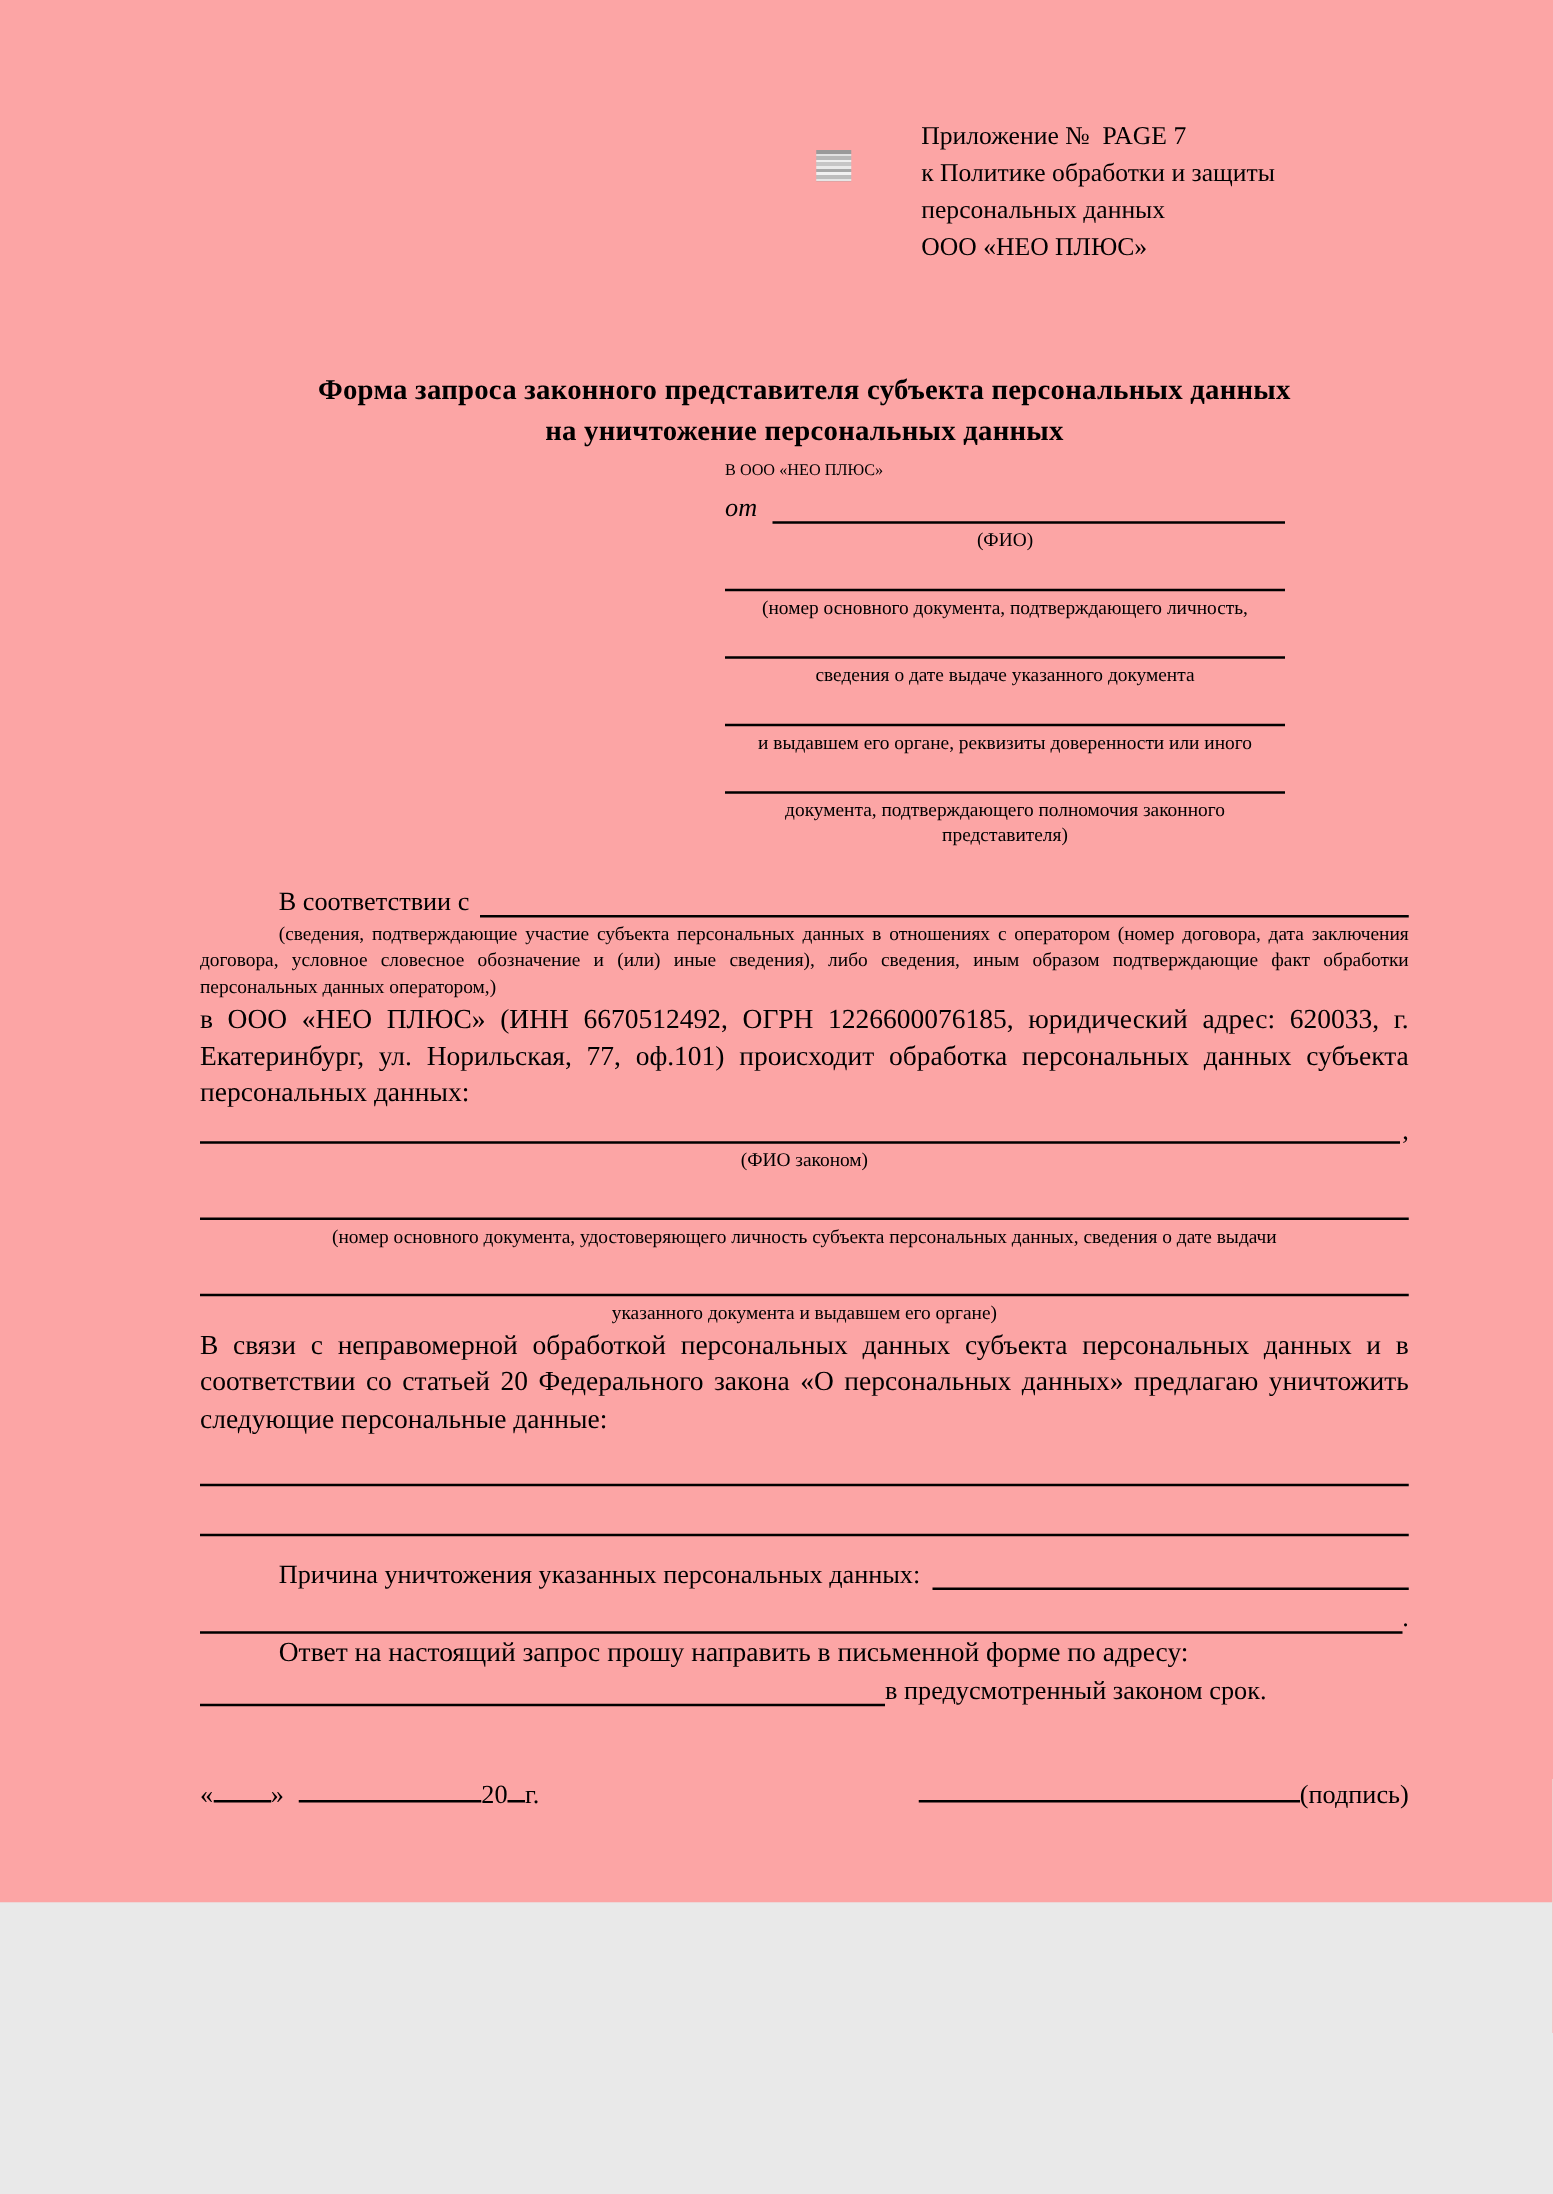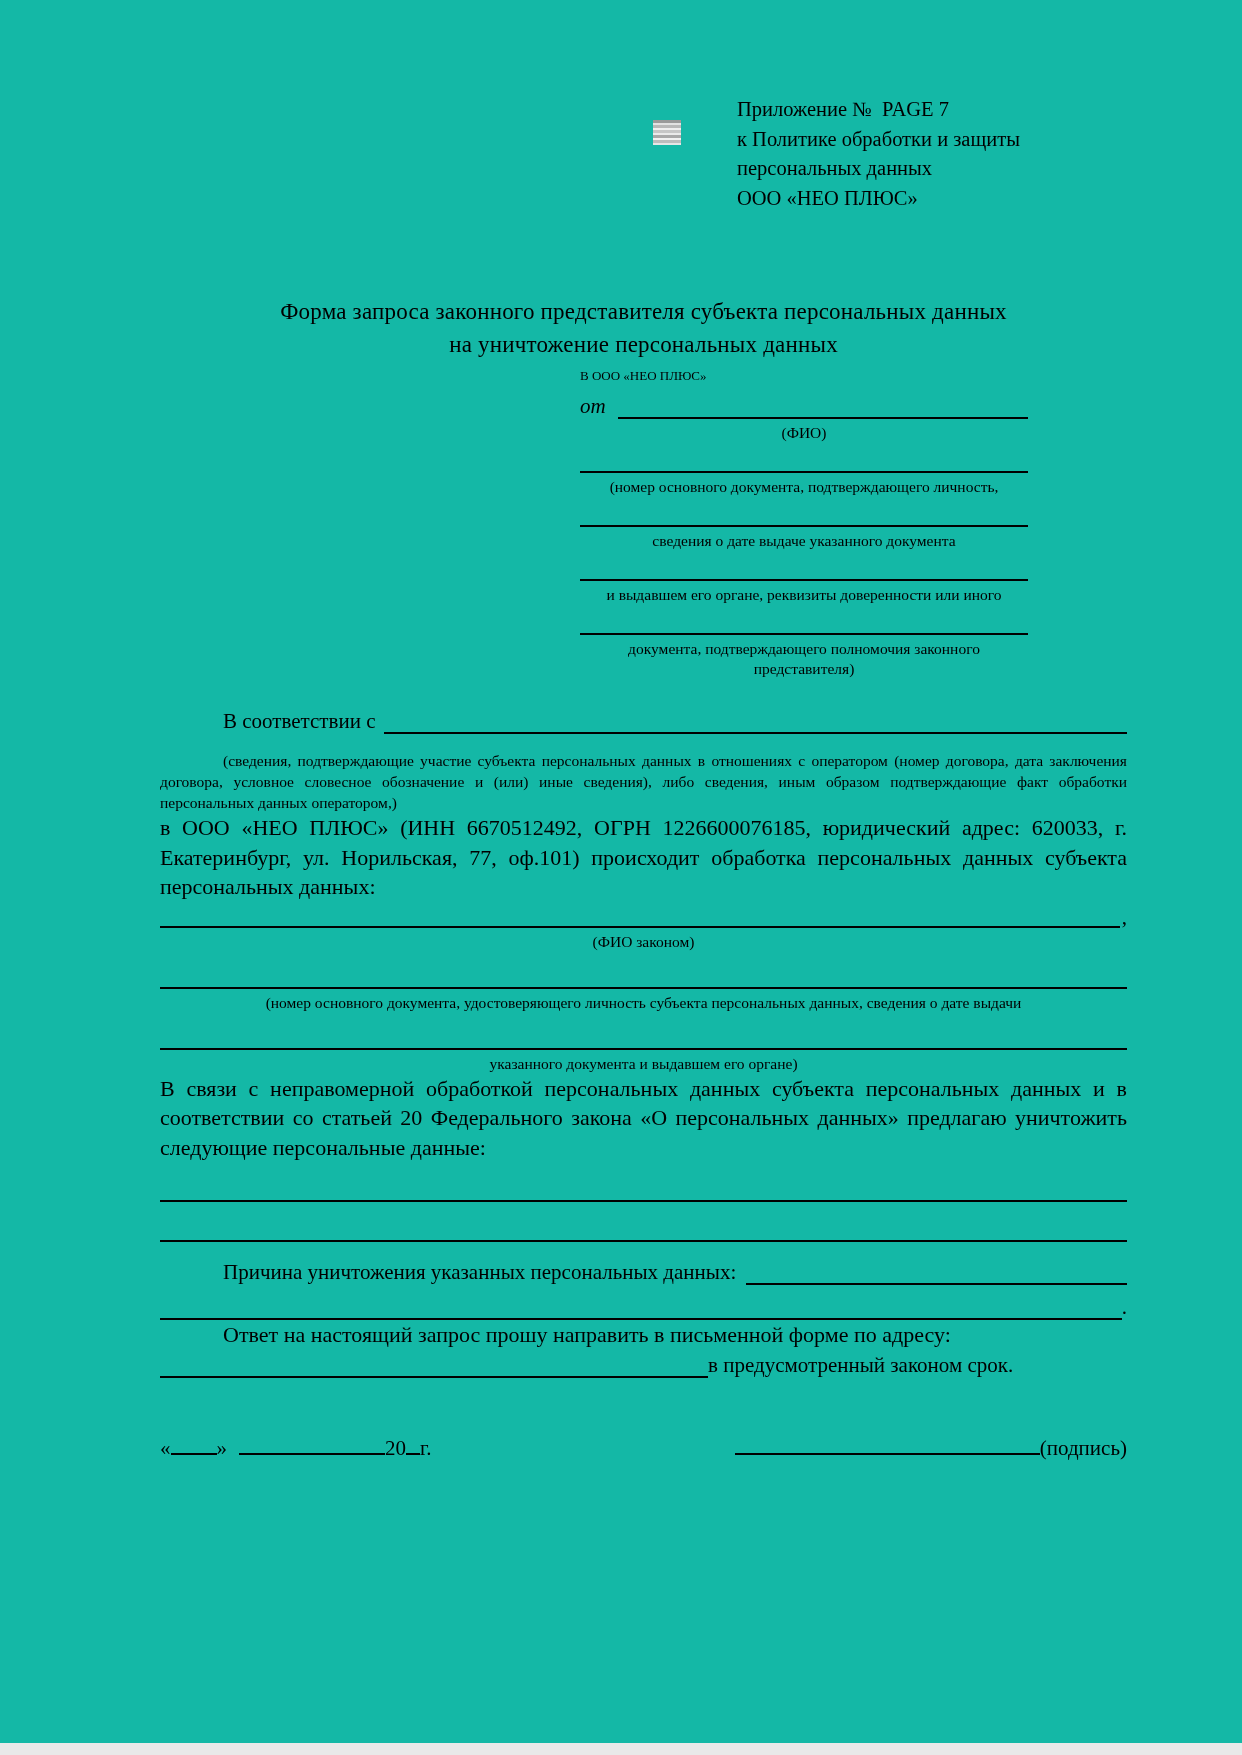--- a/index.html
+++ b/index.html
@@ -1,21 +1,21 @@
 <!DOCTYPE html>
 <html lang="ru"><head>
 <meta charset="utf-8">
 <style>
   * { margin:0; padding:0; box-sizing:border-box; }
   html,body { background:#e9e9e9; }
   .page {
     position:relative;
-    width:1242px; height:1743px;
+    width:1242px; height:1522px;
     margin:0 auto;
-    background:#14b8a6;
+    background:#fca5a5;
     color:#000000;
     font-family:"Liberation Serif", serif;
     font-size:21px;
     padding:95px 115px 40px 160px;
   }
   
   .artifact {
     position:absolute; left:653px; top:120px;
     width:28px; height:25px;
     background:repeating-linear-gradient(180deg,
@@ -26,40 +26,40 @@
       #bdbdbd 20px 23px, #e6e6e6 23px 25px);
   }
   .hdr {
     margin-left:577px;
     font-size:20.5px; line-height:29.5px;
   }
   .hdr .pre { white-space:pre; }
   .title {
     margin-top:82px;
     text-align:center;
-    font-weight:normal;
+    font-weight:bold;
     font-size:23px; line-height:33px;
     letter-spacing:0.2px;
   }
   .addr { margin-left:420px; width:448px; margin-top:0px; }
   .addr-to { font-size:13px; line-height:30px; padding-left:0px; }
   .row { display:flex; align-items:flex-end; }
   .fill { flex:1 1 auto; border-bottom:2.5px solid #000; height:1.1em; }
   .from-row { margin-top:3px;font-style:italic; }
   .from-row .lbl { padding-right:12px; }
   .cap { font-size:15.5px; line-height:20px; text-align:center; padding-top:4px; }
   .blank { height:29px; border-bottom:2.5px solid #000; }
   .addr .blank { height:30px; }
   .main { margin-top:30px; }
   .acc-row { display:flex; align-items:flex-end; }
   .acc-row .lbl { margin-left:63px; padding-right:8px; white-space:nowrap; }
   .smallprint {
     font-size:15.5px; line-height:21px;
     text-align:justify; text-indent:63px;
-    margin-top:16px;
+    margin-top:3px;
   }
   .para { font-size:22px; line-height:29.5px; text-align:justify; }
   .wide-blank { height:27px; border-bottom:2.5px solid #000; }
   .comma-row { margin-top:3px; }
   .comma-row .tail { padding-left:2px; line-height:1; }
   .gap14 { margin-top:10px; }
   .tall { height:40px; }
   .reason-row { margin-top:18px; }
   .reason-row .lbl { margin-left:63px; padding-right:10px; white-space:nowrap; }
   .period-row { margin-top:10px; }

